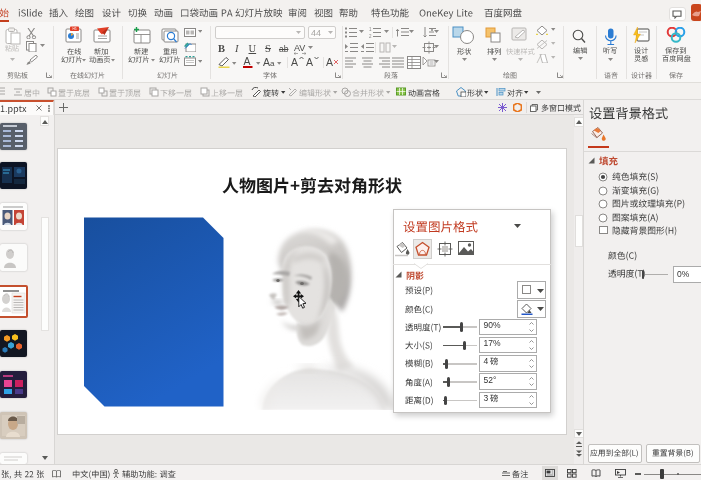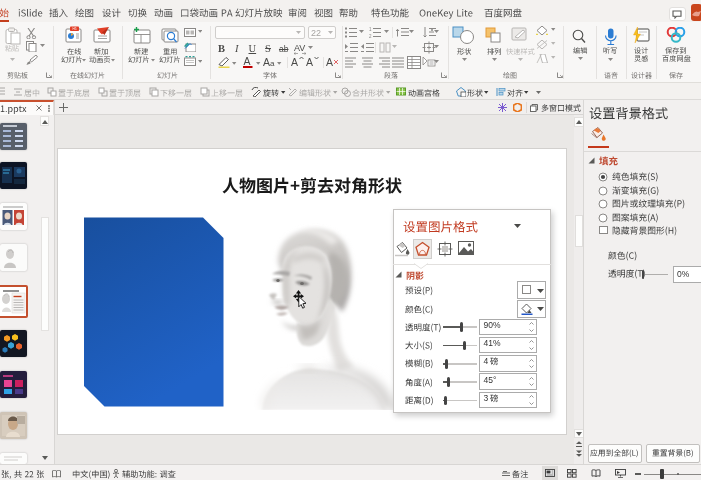--- a/index.html
+++ b/index.html
@@ -213,21 +213,21 @@
       <path d="M2 4.5h8M2 6.5h8" stroke="#b8b6b4" stroke-width="0.8"></path>
     </svg>
 <svg style="position:absolute;left:197.5px;top:60px" width="4.5" height="3.5" viewBox="0 0 4.5 3.5">
       <path d="M0 0l2.2 2.8L4.4 0" fill="#8a8886"></path>
     </svg>
 <div style="position:absolute;left:214.5px;top:26px;width:90px;height:13px;background:#fdfcfb;border:1px solid #d0cecc;border-radius:2px"></div>
 <svg style="position:absolute;left:296px;top:31px" width="5" height="3.5" viewBox="0 0 5 3.5">
       <path d="M0 0l2.5 3L5 0" fill="#b8b6b4"></path>
     </svg>
 <div style="position:absolute;left:307.5px;top:26px;width:28px;height:13px;background:#fdfcfb;border:1px solid #d0cecc;border-radius:2px"></div>
-<div style="position:absolute;left:311px;top:28px;font-size:9px;color:#a6a4a2">22</div>
+<div style="position:absolute;left:311px;top:28px;font-size:9px;color:#a6a4a2">44</div>
 <svg style="position:absolute;left:328px;top:31px" width="5" height="3.5" viewBox="0 0 5 3.5">
       <path d="M0 0l2.5 3L5 0" fill="#b8b6b4"></path>
     </svg>
 <div style="position:absolute;left:218px;top:42px;width:100px;font-size:10.5px;color:#4a4a48"><span style="font-weight:bold;font-family:'Liberation Serif',serif">B</span><span style="font-style:italic;font-family:'Liberation Serif',serif;margin-left:10px">I</span><span style="text-decoration:underline;font-family:'Liberation Serif',serif;margin-left:10px">U</span><span style="text-decoration:line-through;font-family:'Liberation Serif',serif;margin-left:9px">S</span><span style="text-decoration:line-through;font-size:8.5px;margin-left:8px">ab</span></div>
 <svg style="position:absolute;left:294px;top:44px" width="12" height="9" viewBox="0 0 12 9">
       <text x="0" y="7" font-size="9" fill="#4a4a48" font-family="Liberation Sans">AV</text>
     </svg>
 <svg style="position:absolute;left:294px;top:52px" width="12" height="3" viewBox="0 0 12 3">
       <path d="M0 1.5h4M8 1.5h4M0 1.5l1.5-1M0 1.5l1.5 1M12 1.5l-1.5-1M12 1.5l-1.5 1" stroke="#8a8886" stroke-width="0.7"></path>
     </svg>
@@ -811,21 +811,21 @@
 <svg style="position:absolute;left:528.5px;top:322.0px" width="5" height="3" viewBox="0 0 5 3">
       <path d="M0.5 2.5L2.5 0.5 4.5 2.5" fill="none" stroke="#888" stroke-width="0.9"></path>
     </svg>
 <svg style="position:absolute;left:528.5px;top:328.5px" width="5" height="3" viewBox="0 0 5 3">
       <path d="M0.5 0.5L2.5 2.5 4.5 0.5" fill="none" stroke="#888" stroke-width="0.9"></path>
     </svg>
 <div style="position:absolute;left:443px;top:344.70000000000005px;width:33.5px;height:1.6px;background:#c8c6c4"></div>
     <div style="position:absolute;left:443px;top:344.70000000000005px;width:21.69999999999999px;height:1.6px;background:#5a5a58"></div>
     <div style="position:absolute;left:463.2px;top:340.70000000000005px;width:3.2px;height:9.5px;background:#444;border-radius:1.5px"></div>
 <div style="position:absolute;left:478.5px;top:336.8px;width:58.5px;height:16.5px;background:#fff;border:1px solid #ababab"></div>
-<div style="position:absolute;left:483.5px;top:338.1px;font-size:8.5px;color:#333">41%</div>
+<div style="position:absolute;left:483.5px;top:338.1px;font-size:8.5px;color:#333">17%</div>
 <svg style="position:absolute;left:528.5px;top:340.3px" width="5" height="3" viewBox="0 0 5 3">
       <path d="M0.5 2.5L2.5 0.5 4.5 2.5" fill="none" stroke="#888" stroke-width="0.9"></path>
     </svg>
 <svg style="position:absolute;left:528.5px;top:346.8px" width="5" height="3" viewBox="0 0 5 3">
       <path d="M0.5 0.5L2.5 2.5 4.5 0.5" fill="none" stroke="#888" stroke-width="0.9"></path>
     </svg>
 <div style="position:absolute;left:443px;top:363.0px;width:33.5px;height:1.6px;background:#c8c6c4"></div>
     <div style="position:absolute;left:443px;top:363.0px;width:3.3999999999999773px;height:1.6px;background:#5a5a58"></div>
     <div style="position:absolute;left:444.9px;top:359.0px;width:3.2px;height:9.5px;background:#444;border-radius:1.5px"></div>
 <div style="position:absolute;left:478.5px;top:355.09999999999997px;width:58.5px;height:16.5px;background:#fff;border:1px solid #ababab"></div>
@@ -836,21 +836,21 @@
 <svg style="position:absolute;left:528.5px;top:358.59999999999997px" width="5" height="3" viewBox="0 0 5 3">
       <path d="M0.5 2.5L2.5 0.5 4.5 2.5" fill="none" stroke="#888" stroke-width="0.9"></path>
     </svg>
 <svg style="position:absolute;left:528.5px;top:365.09999999999997px" width="5" height="3" viewBox="0 0 5 3">
       <path d="M0.5 0.5L2.5 2.5 4.5 0.5" fill="none" stroke="#888" stroke-width="0.9"></path>
     </svg>
 <div style="position:absolute;left:443px;top:381.3px;width:33.5px;height:1.6px;background:#c8c6c4"></div>
     <div style="position:absolute;left:443px;top:381.3px;width:5.699999999999989px;height:1.6px;background:#5a5a58"></div>
     <div style="position:absolute;left:447.2px;top:377.3px;width:3.2px;height:9.5px;background:#444;border-radius:1.5px"></div>
 <div style="position:absolute;left:478.5px;top:373.4px;width:58.5px;height:16.5px;background:#fff;border:1px solid #ababab"></div>
-<div style="position:absolute;left:483.5px;top:374.7px;font-size:8.5px;color:#333">45°</div>
+<div style="position:absolute;left:483.5px;top:374.7px;font-size:8.5px;color:#333">52°</div>
 <svg style="position:absolute;left:528.5px;top:376.9px" width="5" height="3" viewBox="0 0 5 3">
       <path d="M0.5 2.5L2.5 0.5 4.5 2.5" fill="none" stroke="#888" stroke-width="0.9"></path>
     </svg>
 <svg style="position:absolute;left:528.5px;top:383.4px" width="5" height="3" viewBox="0 0 5 3">
       <path d="M0.5 0.5L2.5 2.5 4.5 0.5" fill="none" stroke="#888" stroke-width="0.9"></path>
     </svg>
 <div style="position:absolute;left:443px;top:399.6px;width:33.5px;height:1.6px;background:#c8c6c4"></div>
     <div style="position:absolute;left:443px;top:399.6px;width:2.5px;height:1.6px;background:#5a5a58"></div>
     <div style="position:absolute;left:444.0px;top:395.6px;width:3.2px;height:9.5px;background:#444;border-radius:1.5px"></div>
 <div style="position:absolute;left:478.5px;top:391.7px;width:58.5px;height:16.5px;background:#fff;border:1px solid #ababab"></div>

